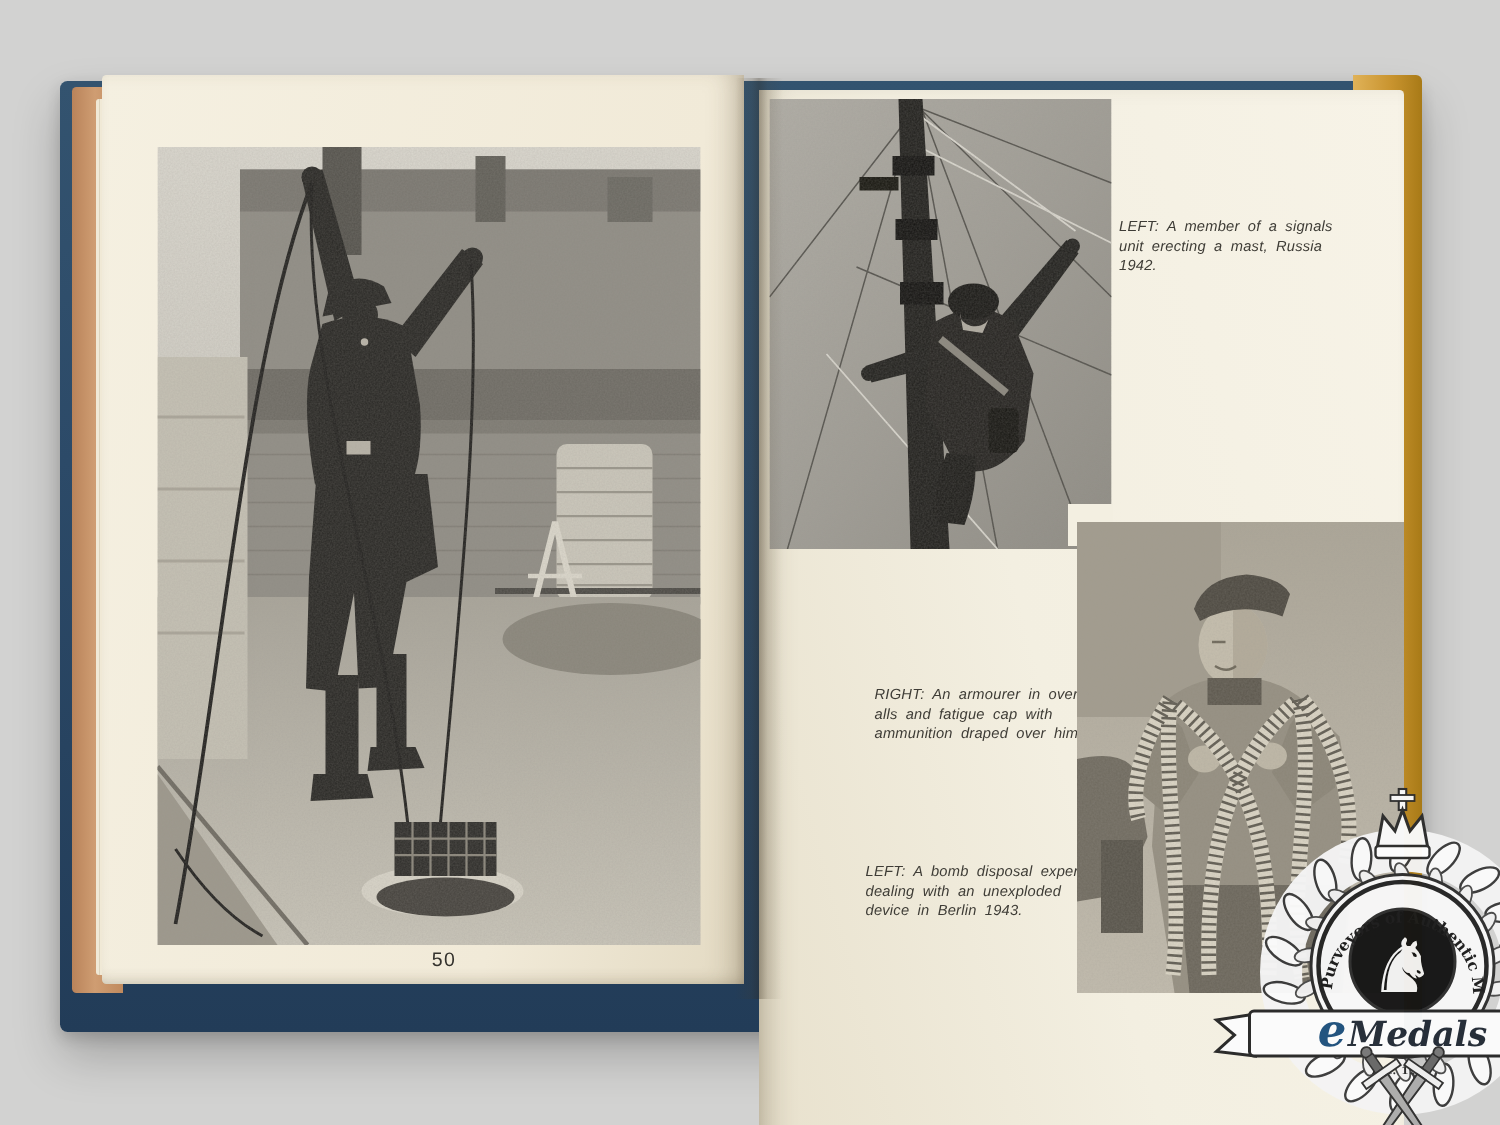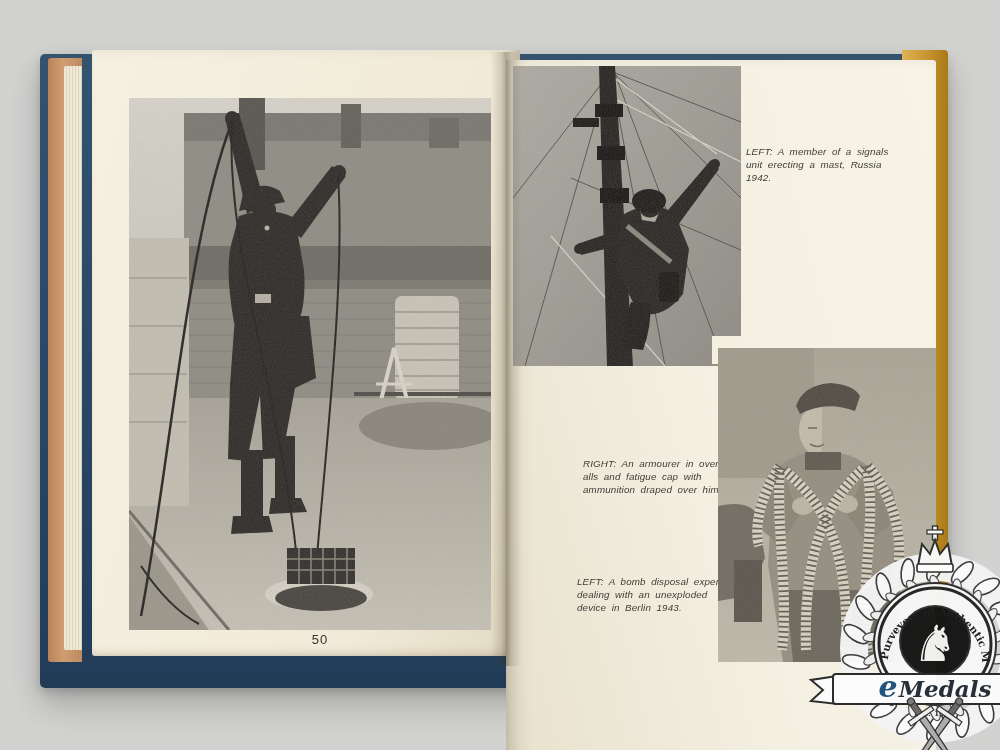--- a/index.html
+++ b/index.html
@@ -25,21 +25,21 @@
   }
   #jacket-bottom-sliver{
     left:700px;top:667px;width:238px;height:6px;background:#c69a3f;
   }
   #page-stack-edges{
     left:64px;top:66px;width:18px;height:584px;
     background:repeating-linear-gradient(90deg,#f0e9d6 0 2px,#dcd3bc 2px 3px);
     border-radius:2px 0 0 2px;
   }
   #left-page{
-    left:92px;top:50px;width:428px;height:606px;border-radius:3px 0 0 3px;
+    left:68px;top:50px;width:428px;height:606px;border-radius:3px 0 0 3px;
     background:linear-gradient(105deg,#f5f0e1 0%,#f1ead8 70%,#e4dbc4 98%);
     box-shadow:inset -16px 0 20px -12px rgba(82,66,40,.38), inset 0 -6px 10px -6px rgba(82,66,40,.25);
   }
   #right-page{
     left:506px;top:60px;width:430px;height:748px;border-radius:0 3px 3px 0;
     background:linear-gradient(255deg,#f7f3e7 0%,#f3efe1 55%,#e8e1cd 98%);
     box-shadow:inset 16px 0 20px -12px rgba(82,66,40,.34), inset 0 -6px 10px -6px rgba(82,66,40,.22);
   }
   #gutter-shade{
     left:490px;top:52px;width:32px;height:614px;pointer-events:none;

